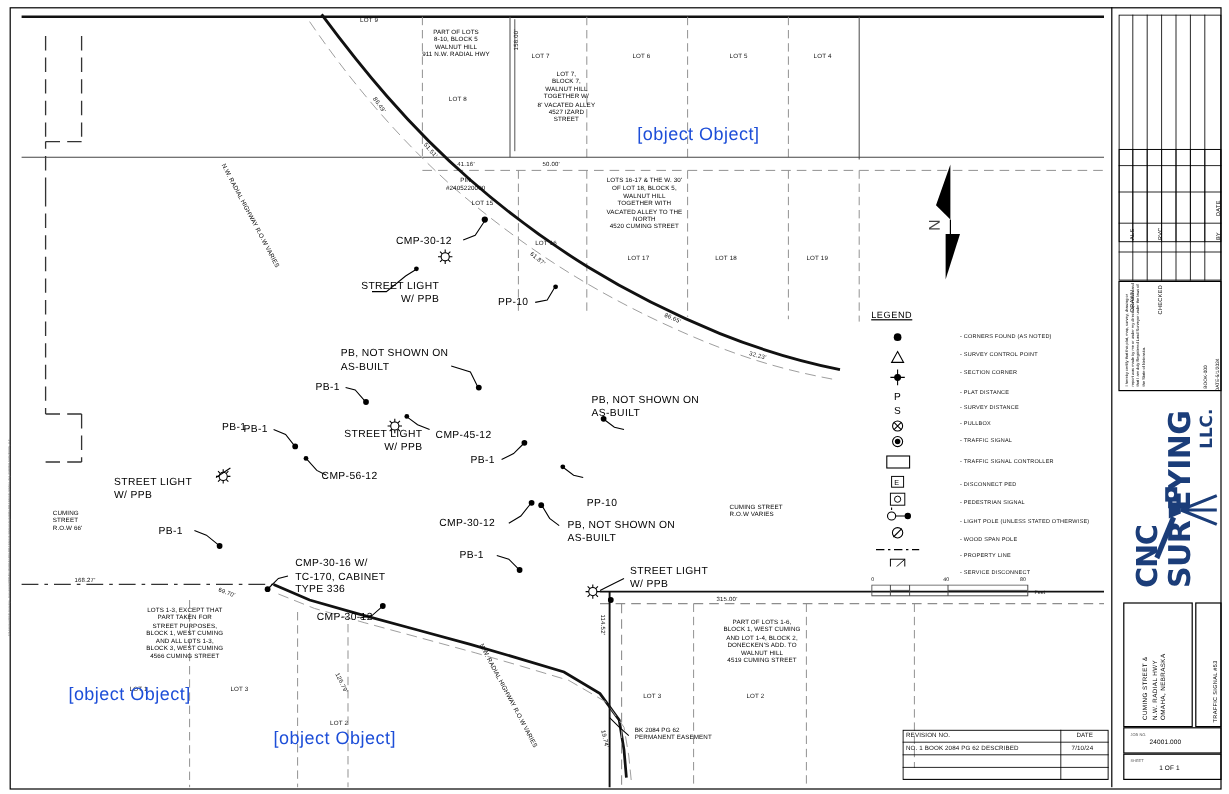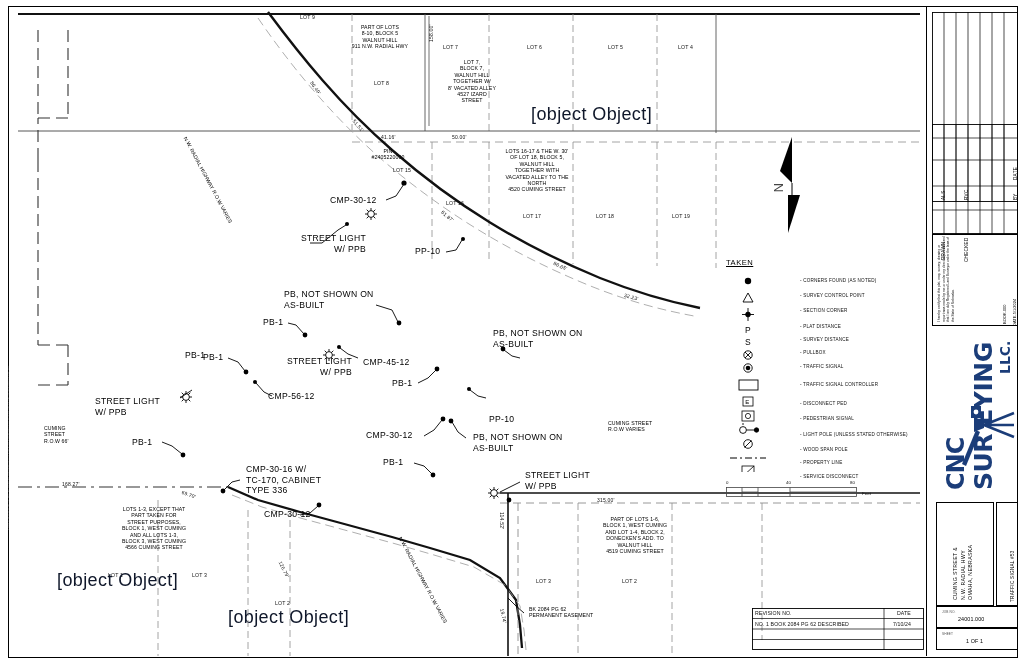--- a/index.html
+++ b/index.html
@@ -11,21 +11,21 @@
   
   .abs{position:absolute;}
   .ln{position:absolute;background:#000;}
   .vline{width:1px;}
 
   
   .lbl{position:absolute;font-size:5.2px;line-height:6.4px;letter-spacing:.1px;
        white-space:pre;color:#000;}
   .lbl-c{text-align:center;}
   .lot{position:absolute;font-size:5.2px;letter-spacing:.15px;color:#111;white-space:nowrap;}
-  .blk{position:absolute;font-size:18px;letter-spacing:.4px;color:#0f172a;white-space:nowrap;}
+  .blk{position:absolute;font-size:15px;letter-spacing:.4px;color:#1d4ed8;white-space:nowrap;}
   .call{position:absolute;font-size:8.6px;letter-spacing:.3px;color:#000;white-space:pre;
         line-height:10.5px;}
   .dim{position:absolute;font-size:5px;letter-spacing:.2px;color:#111;white-space:nowrap;}
   .tiny{position:absolute;font-size:4.4px;letter-spacing:.1px;color:#111;white-space:nowrap;}
 
   
   .frame{position:absolute;border:1.4px solid #000;}
 
   
   #legend{position:absolute;left:726px;top:258px;width:200px;}
@@ -342,21 +342,21 @@
   <div id="north">
     <svg width="40" height="100" viewBox="0 0 40 100">
       <path d="M22,2 L22,48 L10,36 Z" fill="#000"></path>
       <path d="M18,60 L30,60 L18,98 L18,60 Z" fill="#000"></path>
       <path d="M22,48 L22,60" stroke="#000" stroke-width="1"></path>
       <text x="4" y="60" font-family="Liberation Sans, sans-serif" font-size="13" fill="#444" transform="rotate(90 10 54)">N</text>
     </svg>
   </div>
 
   <div id="legend">
-    <div class="legend-title">TAKEN</div>
+    <div class="legend-title">LEGEND</div>
 
     <svg width="60" height="200" style="position:absolute;left:2px;top:14px;">
 
       <circle cx="20" cy="9" r="3.2" fill="#000"></circle>
 
       <path d="M20,21 L25,30 L15,30 Z" fill="none" stroke="#000" stroke-width="0.9"></path>
 
       <g stroke="#000" stroke-width="0.9" fill="none">
         <path d="M20,36 L20,49 M14,42.5 L26,42.5"></path>
         <circle cx="20" cy="42.5" r="2.4" fill="#000"></circle>

